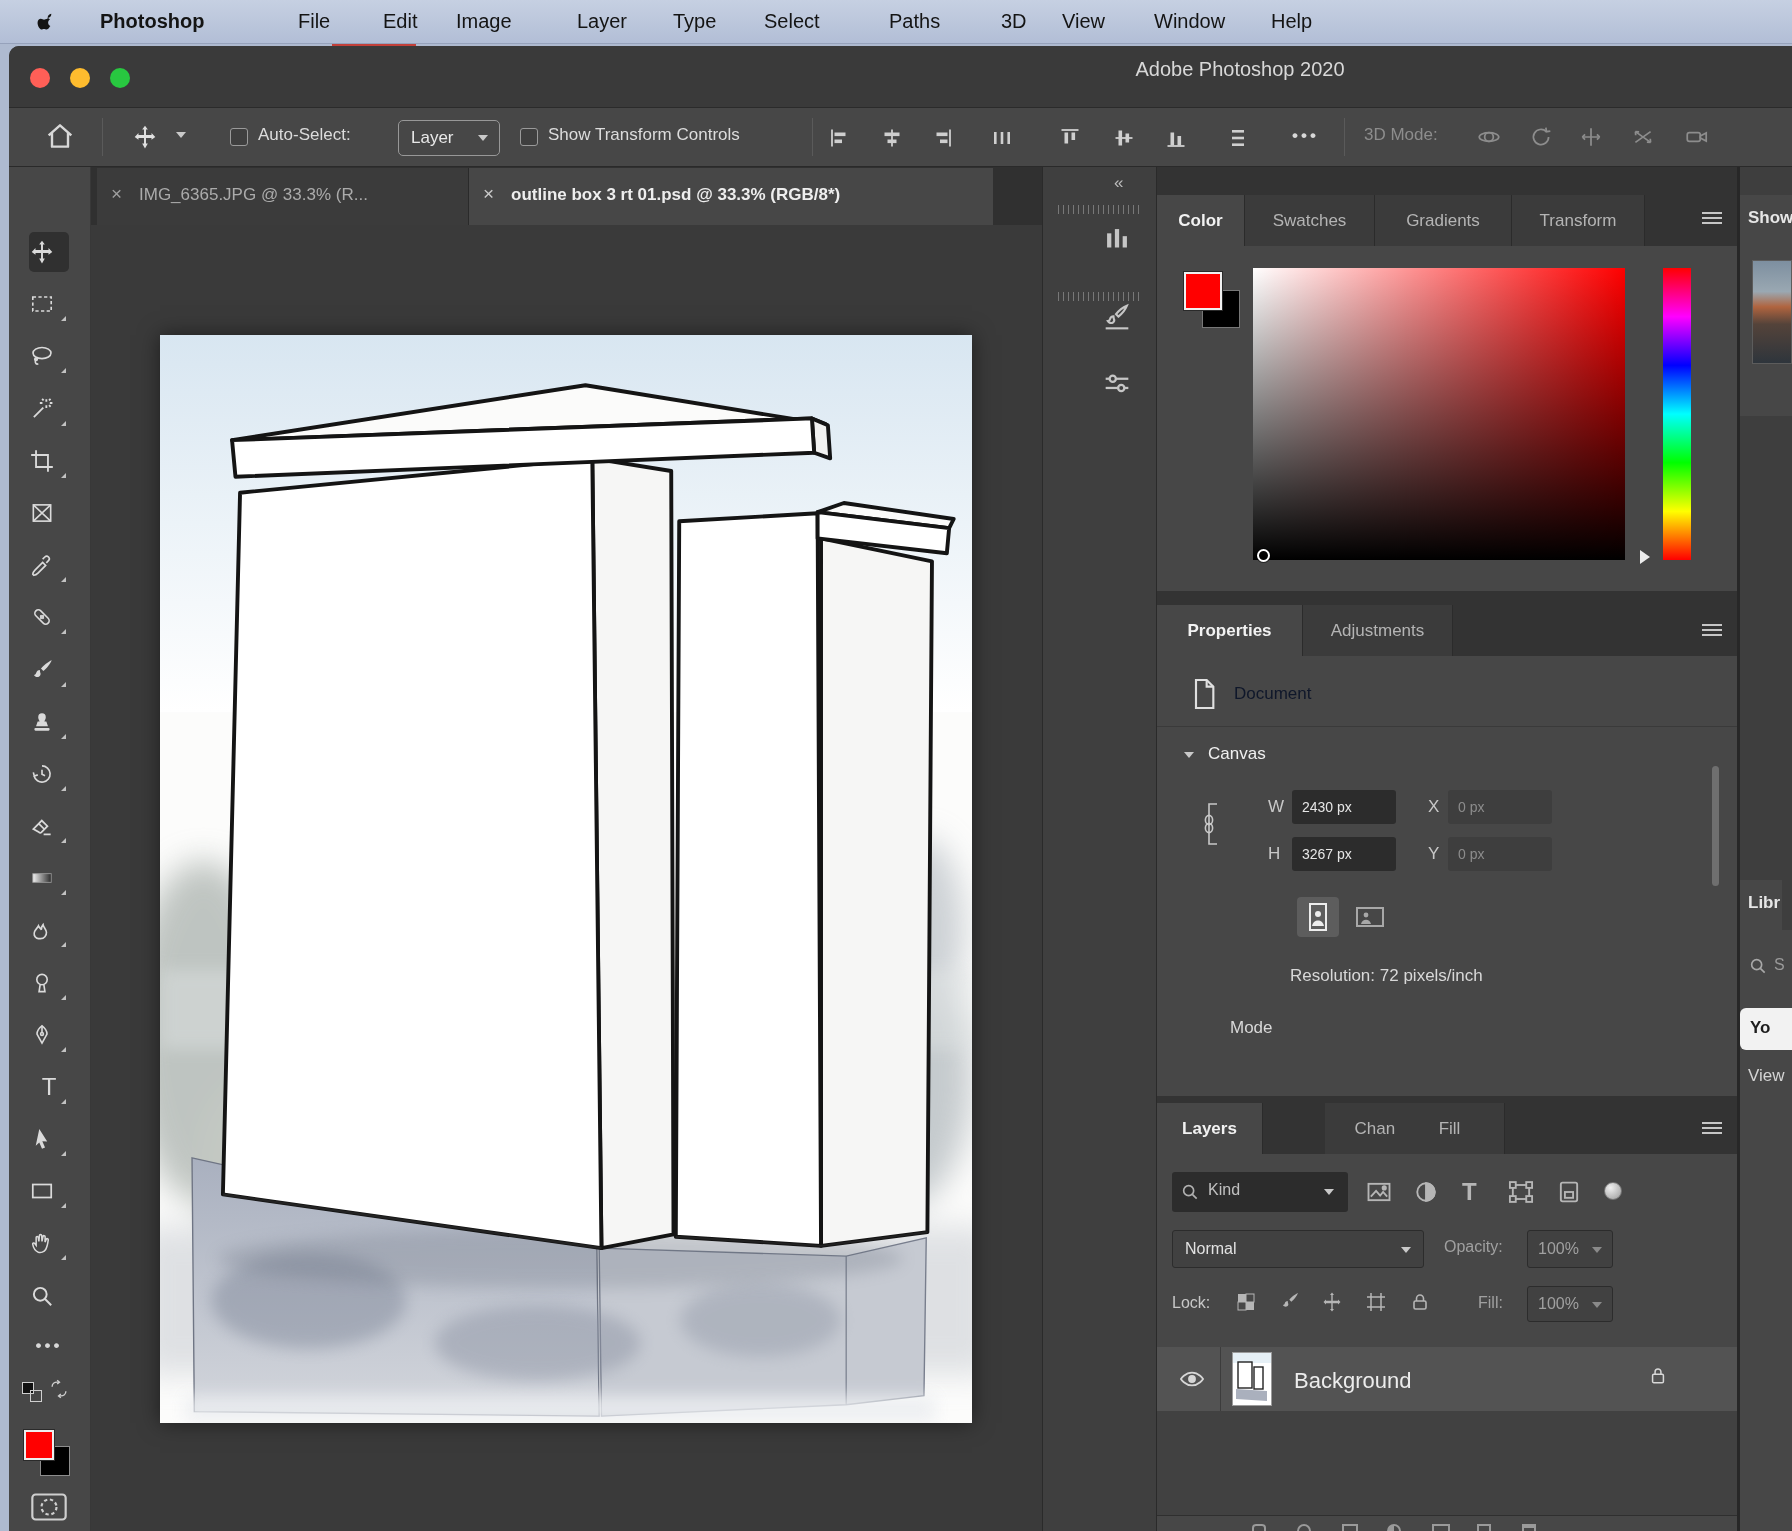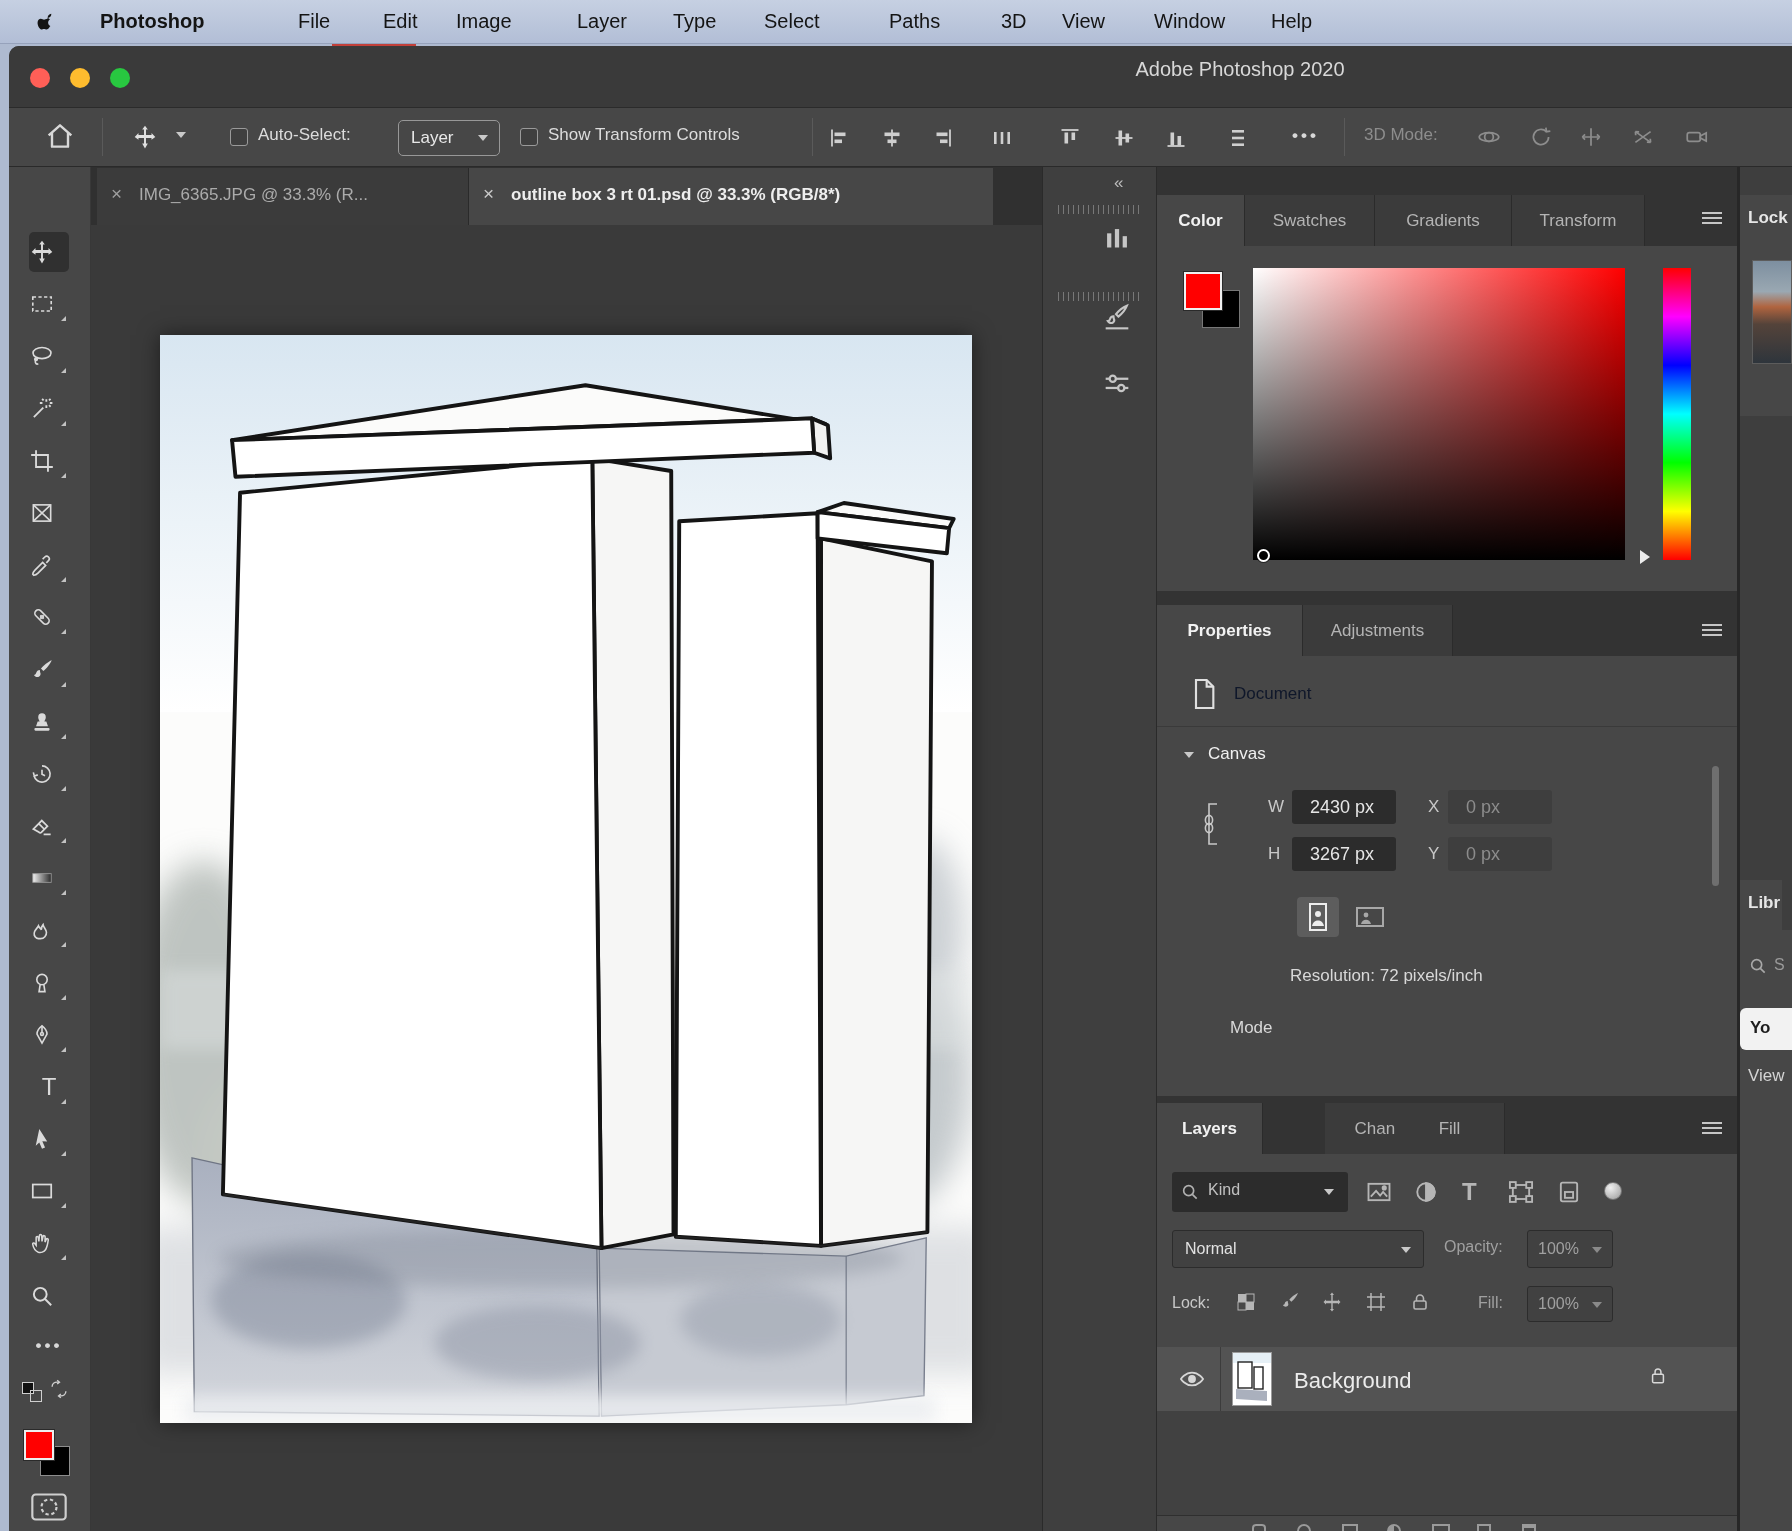--- a/index.html
+++ b/index.html
@@ -41,21 +41,21 @@
 .doc{position:absolute;left:160px;top:335px;width:812px;height:1088px;box-shadow:0 0 20px rgba(0,0,0,.5)}
 
 .icostrip{position:absolute;left:1042px;top:167px;width:115px;height:1364px;background:#3f3f3f;border-left:1px solid #2a2a2a;border-right:1px solid #2a2a2a}
 .chevs{font-size:17px;color:#bdbdbd}
 
 .panelbase{position:absolute;left:1157px;top:167px;width:580px;height:1364px;background:#333333}
 .ptab{position:absolute;height:51px;font-size:17px;text-align:center;color:#b4b4b4;background:#3b3b3b;border-right:1px solid #2b2b2b;line-height:51px;white-space:nowrap}
 .ptab.active{background:#474747;color:#f2f2f2;font-weight:bold}
 .pbody{position:absolute;background:#474747}
 .hamb{position:absolute;width:20px;height:2px;background:#c6c6c6;box-shadow:0 5px 0 #c6c6c6,0 10px 0 #c6c6c6}
-.fld{position:absolute;height:34px;background:#2c2c2c;border-radius:3px;color:#e6e6e6;font-size:18px;line-height:34px;padding-left:18px}
+.fld{position:absolute;height:34px;background:#2c2c2c;border-radius:3px;color:#e6e6e6;font-size:14px;line-height:34px;padding-left:10px}
 .fld.dis{background:#3e3e3e;color:#8c8c8c}
 .plab{position:absolute;font-size:17px;color:#c8c8c8;white-space:nowrap}
 .dbx{position:absolute;background:#414141;border:1px solid #2c2c2c;border-radius:3px;color:#e2e2e2;font-size:16px}
 .gicon{color:#b6b6b6}
 
 .rstrip{position:absolute;left:1740px;top:167px;width:52px;height:1364px;background:#3e3e3e}
 .rtxt{position:absolute;font-size:17px;color:#e6e6e6;white-space:nowrap}
 </style>
 </head>
 <body>
@@ -633,21 +633,21 @@
     <span class="abs" style="left:185px;top:8px;width:16px;height:12px;border:2px solid #9a9a9a"></span>
     <span class="abs" style="left:230px;top:8px;width:14px;height:14px;border:2px solid #9a9a9a;border-radius:50%;background:linear-gradient(90deg,#9a9a9a 50%,transparent 50%)"></span>
     <span class="abs" style="left:275px;top:8px;width:18px;height:12px;border:2px solid #9a9a9a"></span>
     <span class="abs" style="left:320px;top:8px;width:14px;height:14px;border:2px solid #9a9a9a"></span>
     <span class="abs" style="left:365px;top:8px;width:14px;height:14px;border:2px solid #9a9a9a;border-top-width:4px"></span>
   </div>
 
   <div class="abs" style="left:1737px;top:167px;width:3px;height:1364px;background:#272727"></div>
   <div class="rstrip"></div>
   <div class="abs" style="left:1740px;top:195px;width:52px;height:51px;background:#474747">
-    <span class="rtxt" style="left:8px;top:13px;font-weight:bold">Lock</span>
+    <span class="rtxt" style="left:8px;top:13px;font-weight:bold">Show</span>
   </div>
   <div class="abs" style="left:1740px;top:246px;width:52px;height:170px;background:#474747"></div>
   <div class="abs" style="left:1752px;top:260px;width:40px;height:104px;border:1px solid #5c5c5c;background:linear-gradient(#7d8fa0 0%,#9aa8b2 30%,#b0643f 45%,#54433a 62%,#2e353c 100%)"></div>
   <div class="abs" style="left:1740px;top:880px;width:42px;height:50px;background:#474747">
     <span class="rtxt" style="left:8px;top:13px;font-weight:bold">Libr</span>
   </div>
   <div class="abs" style="left:1740px;top:930px;width:52px;height:601px;background:#474747"></div>
   <span class="abs icon" style="left:1748px;top:956px;color:#a8a8a8">
     <svg width="20" height="20" viewBox="0 0 24 24" fill="none" stroke="currentColor" stroke-width="2">
         <circle cx="10.4" cy="10.4" r="6"></circle>

